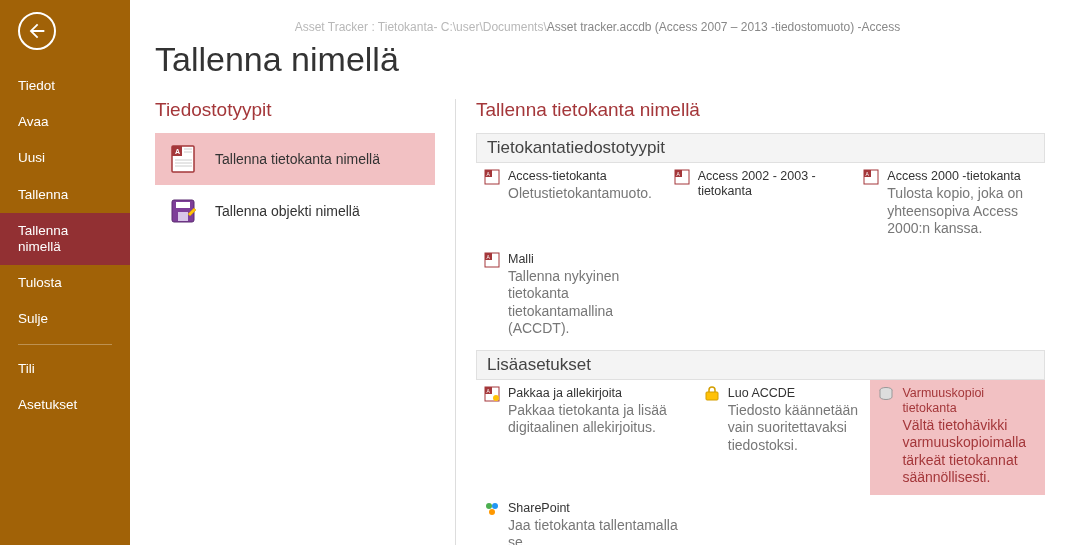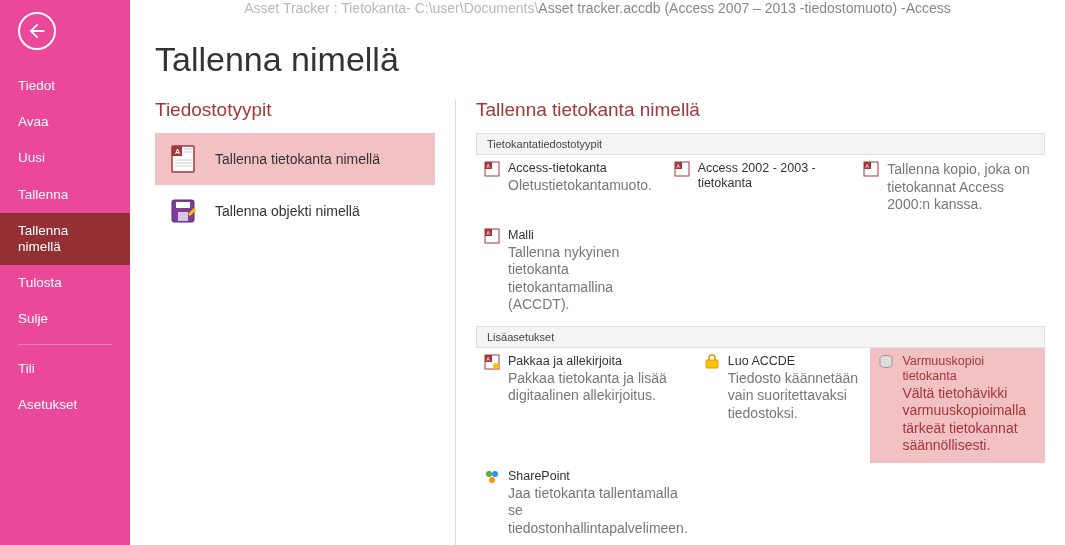--- a/index.html
+++ b/index.html
@@ -1,20 +1,20 @@
 <!DOCTYPE html>
 <html><head>
   <meta charset="utf-8">
   <style>
     * { margin: 0; padding: 0; box-sizing: border-box; font-family: "Segoe UI", sans-serif; }
     body { background: #fff; width: 1065px; height: 545px; overflow: hidden; }
     
     .sidebar {
       position: absolute; left: 0; top: 0; width: 130px; height: 545px;
-      background: #ec4899; color: #fff;
+      background: #a16207; color: #fff;
     }
     .back-btn {
       width: 38px; height: 38px; margin: 12px 0 0 18px;
       border: 2px solid #fff; border-radius: 50%;
       display: flex; align-items: center; justify-content: center;
       cursor: pointer;
     }
     .back-btn svg { fill: #fff; }
     .nav-items { margin-top: 18px; }
     .nav-item {
@@ -22,22 +22,22 @@
       line-height: 1.2;
     }
     .nav-item.selected { background: #923033; }
     .nav-divider {
       border-top: 1px solid rgba(255,255,255,0.3);
       margin: 6px 18px;
     }
     
     .titlebar {
       position: absolute; left: 130px; right: 0; top: 0; height: 22px;
-      text-align: center; color: #888; font-size: 14px;
-      padding-top: 0;
+      text-align: center; color: #888; font-size: 12px;
+      padding-top: 20px;
     }
     .titlebar .dim { color: #b8b8b8; }
     
     .main {
       position: absolute; left: 155px; top: 40px; right: 0; bottom: 0;
     }
     .page-title {
       font-size: 34px; font-weight: 300; color: #333; margin-bottom: 20px;
     }
     
@@ -51,21 +51,21 @@
     
     .file-type-item {
       display: flex; align-items: center; padding: 12px 14px;
       cursor: pointer; font-size: 14px; color: #333;
     }
     .file-type-item.selected { background: #f2c1c3; }
     .file-type-icon { width: 28px; height: 28px; margin-right: 18px; display: flex; align-items: center; justify-content: center; }
     
     .group-header {
       background: #f4f4f4; border: 1px solid #e0e0e0;
-      padding: 4px 10px; font-size: 11px; color: #444;
+      padding: 4px 10px; font-size: 17px; color: #444;
       margin-top: 4px;
     }
     .options-grid {
       display: grid; grid-template-columns: 1fr 1fr 1fr; gap: 0;
     }
     .option-item {
       display: flex; padding: 6px 8px 8px 8px; cursor: pointer;
     }
     .option-item.selected { background: #f2c1c3; }
     .option-icon { width: 18px; height: 18px; margin-right: 6px; flex-shrink: 0; }
@@ -180,21 +180,22 @@
         </div>
         <div class="option-item">
           <span class="option-icon">
             <svg width="16" height="16" viewBox="0 0 16 16">
                 <rect x="1" y="1" width="14" height="14" fill="#fff" stroke="#a4373a"></rect>
                 <rect x="1" y="1" width="7" height="7" fill="#a4373a"></rect>
                 <text x="2.5" y="7" font-size="5" fill="#fff">A</text>
               </svg>
           </span>
           <div class="option-text">
-            <div class="option-desc">Tallenna kopio, joka on tietokannat Access 2000:n kanssa.</div>
+            <div class="option-title">Access 2000 -tietokanta</div>
+            <div class="option-desc">Tulosta kopio, joka on yhteensopiva Access 2000:n kanssa.</div>
           </div>
         </div>
         <div class="option-item">
           <span class="option-icon">
             <svg width="16" height="16" viewBox="0 0 16 16">
                 <rect x="1" y="1" width="14" height="14" fill="#fff" stroke="#a4373a"></rect>
                 <rect x="1" y="1" width="7" height="7" fill="#a4373a"></rect>
                 <text x="2.5" y="7" font-size="5" fill="#fff">A</text>
               </svg>
           </span>

